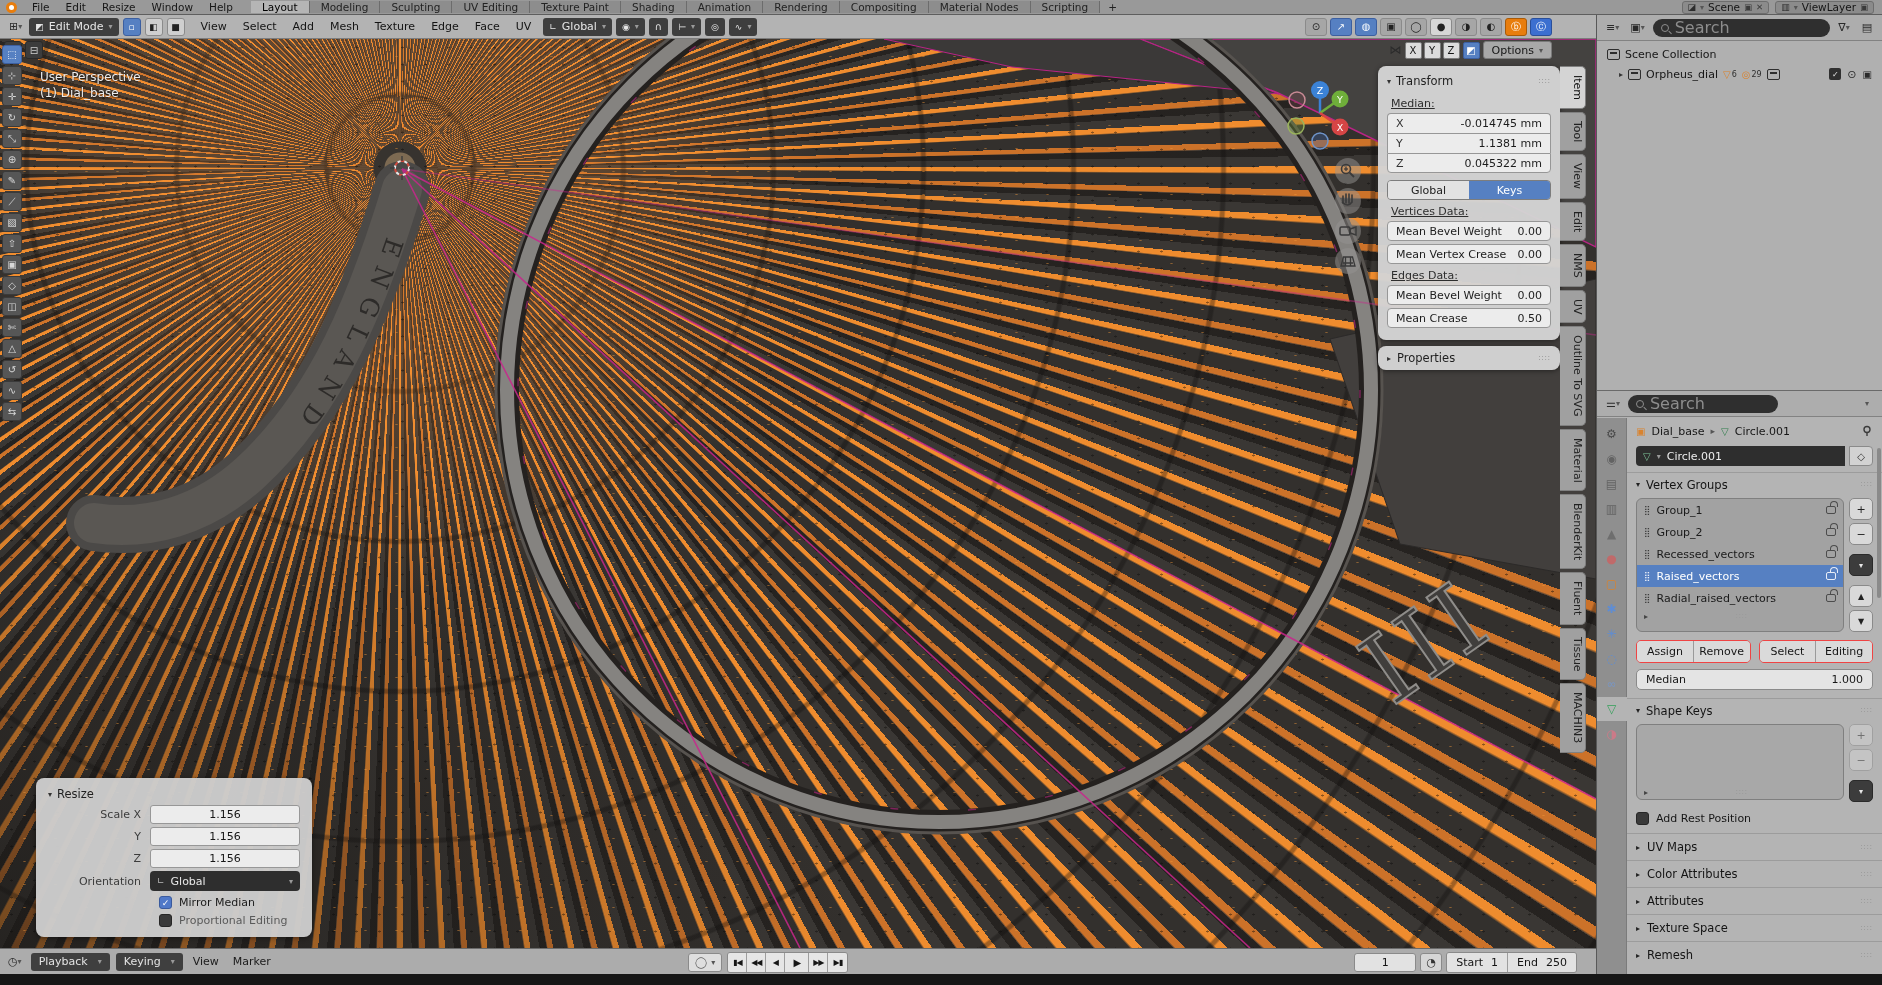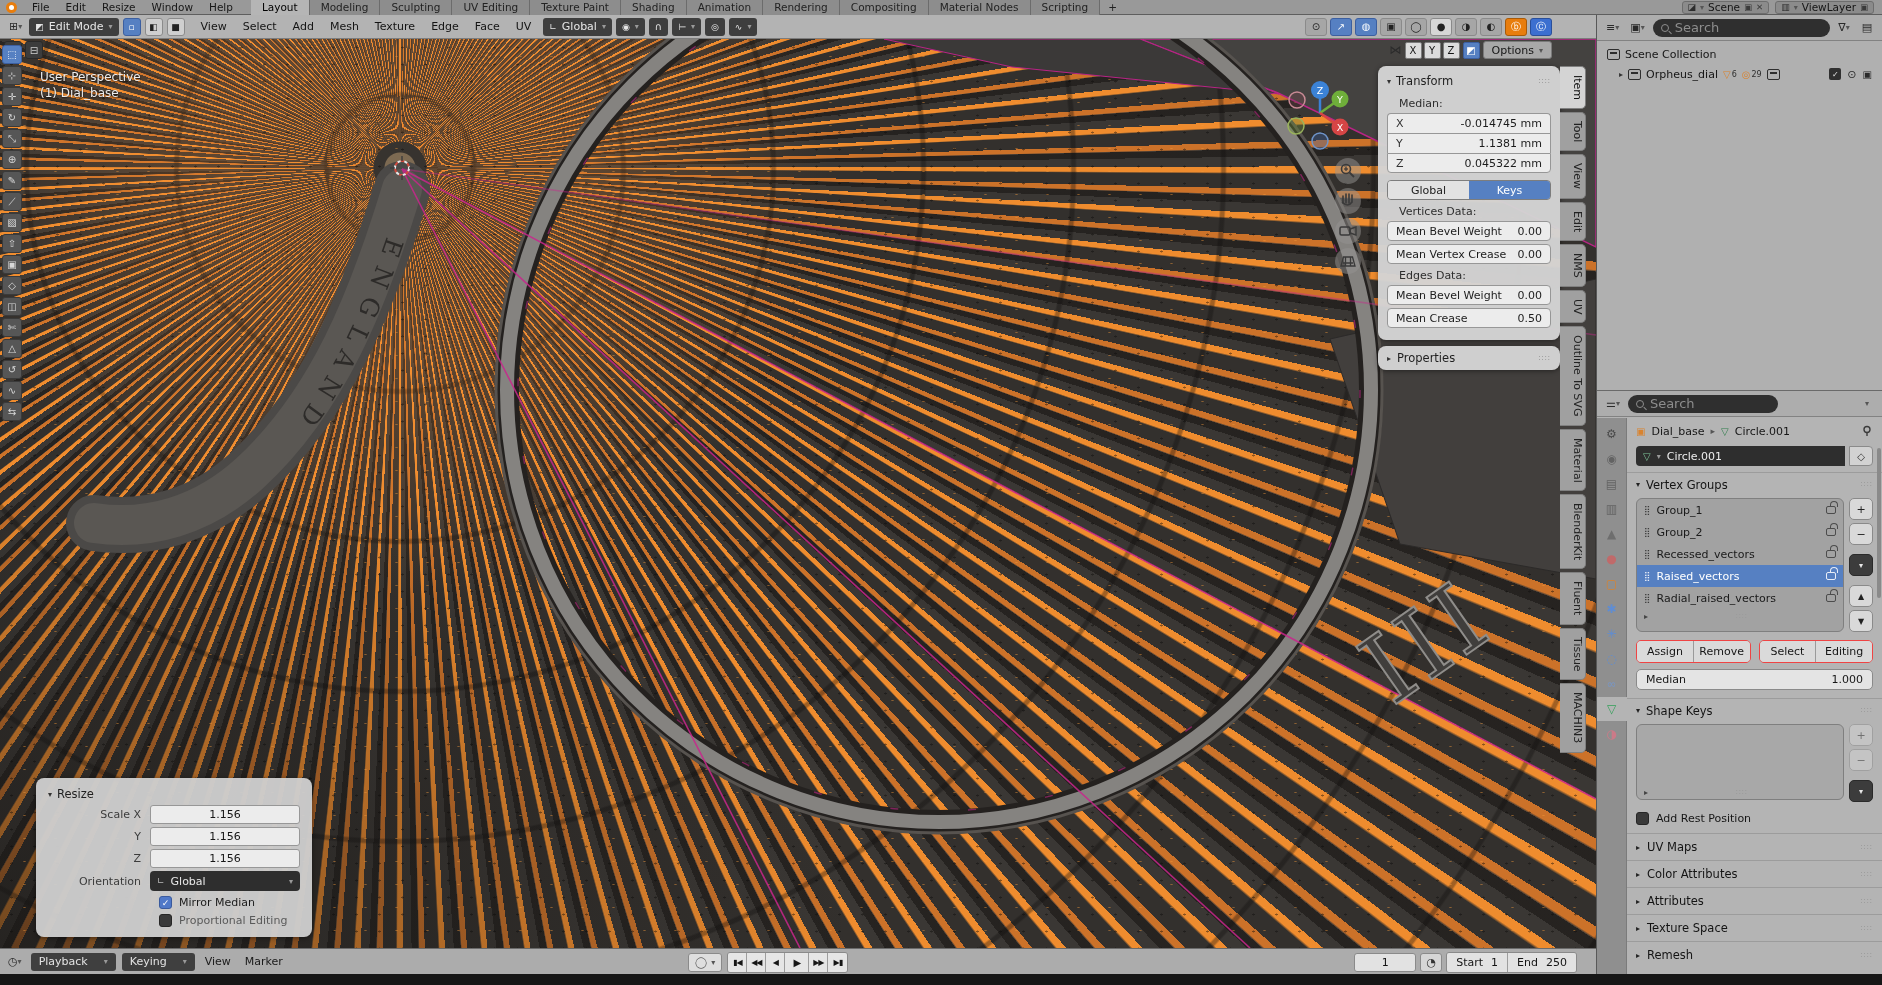--- a/index.html
+++ b/index.html
@@ -5,21 +5,21 @@
   * { margin:0; padding:0; box-sizing:border-box; }
   html,body { background:#555; }
   body { font-family:"DejaVu Sans", sans-serif; }
   #app { position:relative; width:1882px; height:985px; overflow:hidden; background:#969696; color:#1b1b1b; font-size:11px; }
 
   
   #topbar { position:absolute; left:0; top:0; width:1882px; height:15px; background:#999; border-bottom:1px solid #5e5e5e; display:flex; align-items:center; font-size:10.5px; }
   .blender-logo { width:11px; height:11px; border-radius:50%; background:#e87d0d; margin:0 7px 0 6px; position:relative; }
   .blender-logo::after { content:""; position:absolute; left:3px; top:3px; width:5px; height:5px; border-radius:50%; background:#fff; }
   .tmenu { padding:0 8px; color:#161616; }
-  #workspace-tabs { display:flex; height:15px; margin-left:10px; }
+  #workspace-tabs { display:flex; height:15px; margin-left:10px;align-items:center; }
   .ws-tab { padding:0 11px; display:flex; align-items:center; color:#222; background:#8d8d8d; border-right:1px solid #6c6c6c; }
   .ws-tab.active { background:#b5b5b5; color:#000; }
   .ws-add { padding:0 8px; display:flex; align-items:center; color:#222; }
   #topbar-right { margin-left:auto; display:flex; gap:6px; margin-right:8px; align-items:center; }
   .tb-widget { display:flex; align-items:center; gap:4px; background:#8b8b8b; border:1px solid #6d6d6d; border-radius:3px; height:13px; padding:0 5px; color:#141414; }
   .tb-widget .wicon { font-size:9px; color:#2c2c2c; }
   .mini { font-size:8.5px; color:#3a3a3a; }
 
   
   #viewport { position:absolute; left:0; top:15px; width:1596px; height:933px; background:#3a3836; }
@@ -74,21 +74,21 @@
   .tool-btn.active { background:#5680c2; border-color:#3c5fa0; color:#fff; }
 
   
   #nav-gizmo { position:absolute; left:1280px; top:40px; }
 
   
   #npanel { position:absolute; left:1378px; top:27px; width:182px; }
   .float-panel { background:rgba(212,212,212,0.97); border-radius:8px; box-shadow:0 1px 5px rgba(0,0,0,.45); padding:6px 9px 9px; margin-bottom:6px; }
   .fp-header { display:flex; align-items:center; gap:5px; color:#1f1f1f; font-size:11.5px; padding:2px 0 4px; }
   .grip { margin-left:auto; color:#9a9a9a; font-size:8px; letter-spacing:1px; }
-  .sec-label { color:#2e2e2e; margin:5px 12px 3px; }
+  .sec-label { color:#2e2e2e; margin:5px 4px 3px;text-decoration:underline; }
   .nfield { height:20px; background:#ececec; border:1px solid #979797; display:flex; align-items:center; padding:0 8px; color:#1c1c1c; }
   .nstack .nfield { border-bottom-width:0; }
   .nstack .nfield:first-child { border-radius:4px 4px 0 0; }
   .nstack .nfield:last-child { border-radius:0 0 4px 4px; border-bottom-width:1px; }
   .nfield .axis { width:26px; color:#333; }
   .nfield .val { margin-left:auto; }
   .single { border-radius:4px; margin-bottom:3px; }
   .seg { display:flex; height:20px; margin-top:7px; border:1px solid #7d7d7d; border-radius:4px; overflow:hidden; }
   .seg > div { flex:1; display:flex; align-items:center; justify-content:center; background:#e2e2e2; color:#222; }
   .seg > div.active { background:#5680c2; color:#fff; }
@@ -107,21 +107,21 @@
   .rdrop { flex:1; height:20px; background:#2e2e2e; border-radius:4px; display:flex; align-items:center; gap:6px; padding:0 7px; color:#e8e8e8; }
   .checkrow { display:flex; align-items:center; gap:7px; margin:5px 0 0 111px; }
   .cbox { width:13px; height:13px; border-radius:3px; background:#3a3a3a; border:1px solid #262626; display:flex; align-items:center; justify-content:center; color:#fff; font-size:9px; }
   .cbox.checked { background:#4f78c8; border-color:#3a5a9d; }
   .dim { color:#5a5a5a; }
 
   
   #outliner { position:absolute; left:0; top:0; width:100%; height:375px; background:#b0b0b0; }
   .ed-header { height:26px; background:#adadad; border-bottom:1px solid #828282; display:flex; align-items:center; gap:5px; padding:0 6px; }
   .search-box { flex:1; height:18px; background:#2f2f2f; border-radius:9px; display:flex; align-items:center; padding:0 8px; gap:6px; max-width:200px; }
-  .search-box input { background:transparent; border:none; outline:none; color:#cfcfcf; font-size:13px; width:100%; font-family:"DejaVu Sans",sans-serif; }
+  .search-box input { background:transparent; border:none; outline:none; color:#cfcfcf; font-size:16px; width:100%; font-family:"DejaVu Sans",sans-serif; }
   .search-box input::placeholder { color:#8d8d8d; }
   .mag { width:8px; height:8px; border:1.4px solid #8d8d8d; border-radius:50%; position:relative; flex:none; }
   .mag::after { content:""; position:absolute; width:4px; height:1.4px; background:#8d8d8d; left:6px; top:7px; transform:rotate(45deg); }
   .ol-row { display:flex; align-items:center; height:20px; gap:5px; color:#161616; }
   .boxicon { width:13px; height:11px; border:1.4px solid #2e2e2e; border-radius:2px; position:relative; flex:none; }
   .boxicon::after { content:""; position:absolute; left:2px; right:2px; top:2px; height:2.5px; background:#2e2e2e; }
   .badge { color:#d9832f; font-size:10px; display:flex; align-items:center; }
   .badge small { font-size:8px; color:#2e2e2e; margin-left:1px; }
   .ol-right { margin-left:auto; display:flex; gap:6px; align-items:center; margin-right:6px; color:#2a2a2a; }
   .ol-check { width:12px; height:12px; background:#303030; border-radius:2px; color:#e6e6e6; font-size:8px; display:flex; align-items:center; justify-content:center; }
@@ -161,21 +161,21 @@
   .weight-row { margin:2px 9px 8px; height:21px; background:#e4e4e4; border:1px solid #8a8a8a; border-radius:5px; display:flex; align-items:center; padding:0 9px; color:#161616; }
   .weight-row .val { margin-left:auto; }
   .sk-empty { flex:1; height:76px; background:#a8a8a8; border:1px solid #7f7f7f; border-radius:6px; position:relative; }
   .sk-empty .list-foot { position:absolute; bottom:0; left:0; right:0; }
   .addrest-row { display:flex; align-items:center; gap:7px; padding:4px 9px 8px; color:#161616; }
   .collapse-row { height:27px; display:flex; align-items:center; gap:7px; padding:0 9px; color:#141414; border-top:1px solid #9c9c9c; font-size:11.5px; }
   .pscroll { position:absolute; right:1px; top:30px; width:4px; height:150px; background:#8a8a8a; border-radius:2px; }
 
   
   .tl-left { display:flex; align-items:center; gap:6px; padding-left:5px; }
-  .tl-menu-pill { height:18px; background:#3f3f3f; border-radius:3px; color:#e3e3e3; display:flex; align-items:center; gap:16px; padding:0 8px; }
+  .tl-menu-pill { height:18px; background:#3f3f3f; border-radius:3px; color:#e3e3e3; display:flex; align-items:center; gap:10px; padding:0 8px; }
   .tl-text { color:#1a1a1a; padding:0 4px; }
   #transport { position:absolute; left:688px; top:3px; display:flex; align-items:center; gap:5px; }
   .rec-pill { height:19px; background:#dedede; border:1px solid #8a8a8a; border-radius:3px; display:flex; align-items:center; padding:0 6px; gap:4px; color:#5f5f5f; }
   .tgroup { display:flex; border:1px solid #8a8a8a; border-radius:3px; overflow:hidden; }
   .tbtn { width:19px; height:19px; background:#e6e6e6; border-right:1px solid #9d9d9d; display:flex; align-items:center; justify-content:center; color:#161616; font-size:8px; letter-spacing:-1px; }
   .tbtn:last-child { border-right:none; }
   #tl-right { position:absolute; right:19px; top:3px; display:flex; align-items:center; gap:4px; }
   .frame-field { width:62px; height:19px; background:#e2e2e2; border:1px solid #8a8a8a; border-radius:3px; display:flex; align-items:center; justify-content:center; color:#141414; }
   .clock-btn { width:22px; height:19px; background:#d6d6d6; border:1px solid #8a8a8a; border-radius:3px; display:flex; align-items:center; justify-content:center; color:#333; }
   .range-pair { display:flex; border:1px solid #8a8a8a; border-radius:3px; overflow:hidden; }

